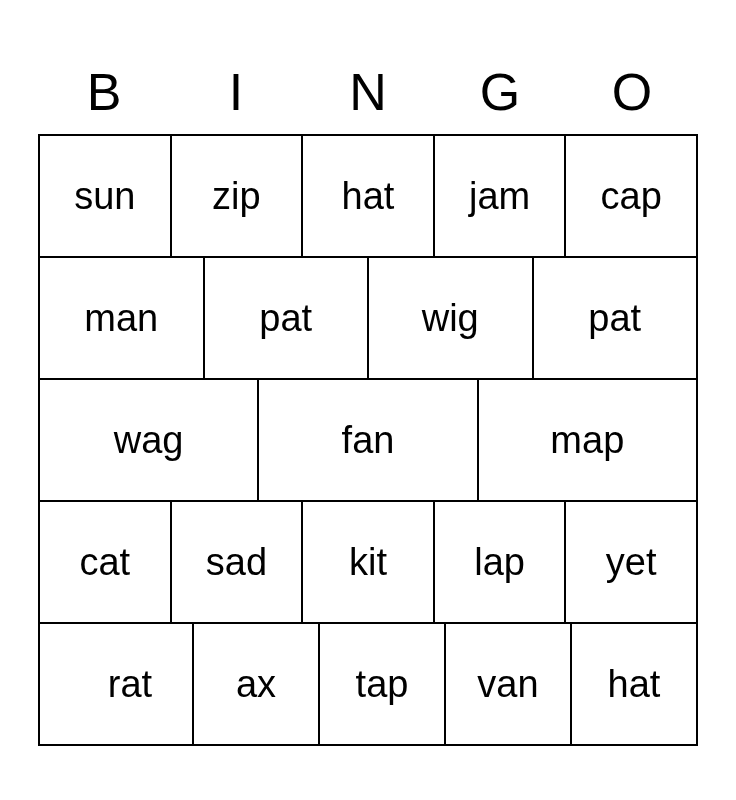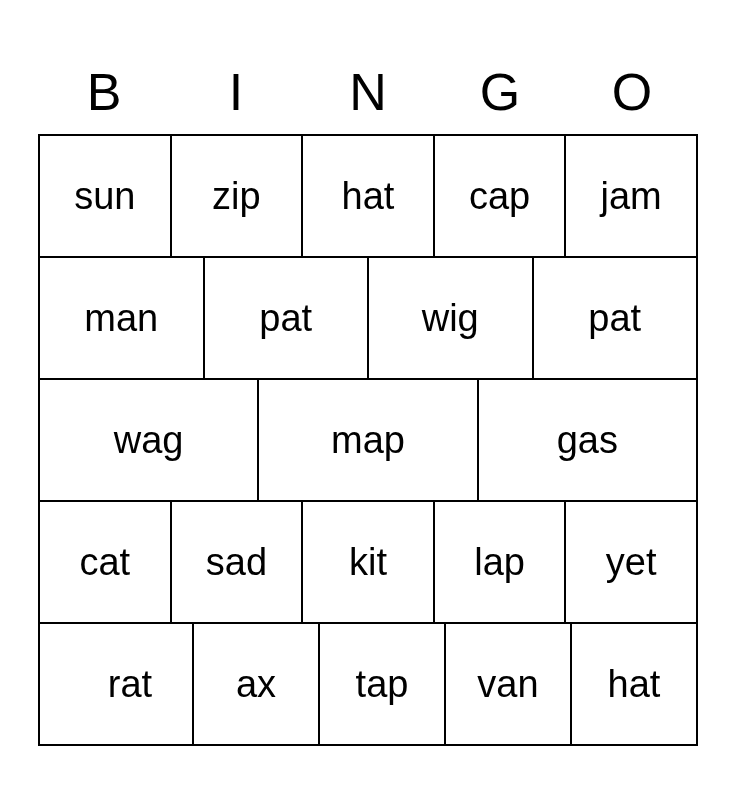--- a/index.html
+++ b/index.html
@@ -84,35 +84,35 @@
     <div class="header-cell">N</div>
     <div class="header-cell">G</div>
     <div class="header-cell">O</div>
   </div>
   <div class="bingo-grid">
 
     <div class="bingo-row">
       <div class="bingo-cell">sun</div>
       <div class="bingo-cell">zip</div>
       <div class="bingo-cell">hat</div>
+      <div class="bingo-cell">jam</div>
       <div class="bingo-cell">cap</div>
-      <div class="bingo-cell">jam</div>
     </div>
 
     <div class="bingo-row">
       <div class="bingo-cell">man</div>
       <div class="bingo-cell">pat</div>
       <div class="bingo-cell">wig</div>
       <div class="bingo-cell">pat</div>
     </div>
 
     <div class="bingo-row">
       <div class="bingo-cell">wag</div>
+      <div class="bingo-cell">fan</div>
       <div class="bingo-cell">map</div>
-      <div class="bingo-cell">gas</div>
     </div>
 
     <div class="bingo-row">
       <div class="bingo-cell">cat</div>
       <div class="bingo-cell">sad</div>
       <div class="bingo-cell">kit</div>
       <div class="bingo-cell">lap</div>
       <div class="bingo-cell">yet</div>
     </div>
 

